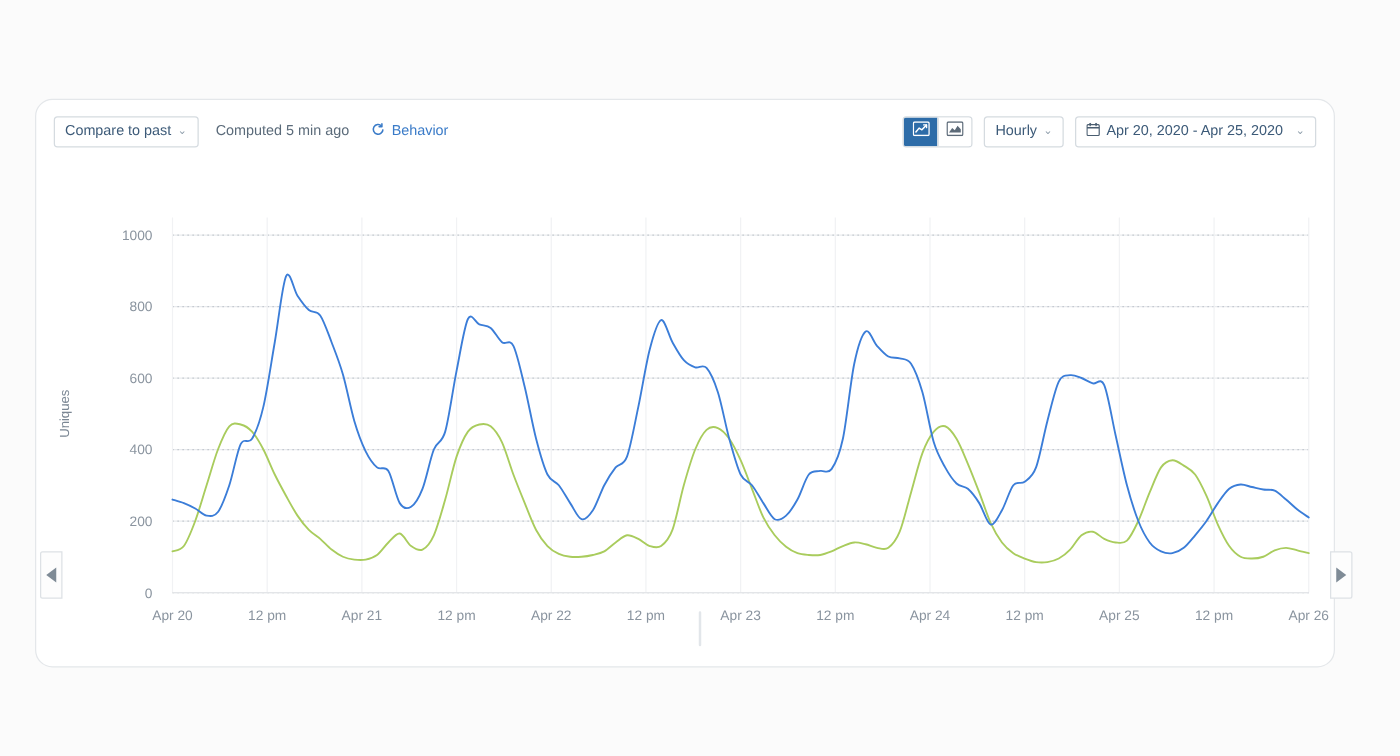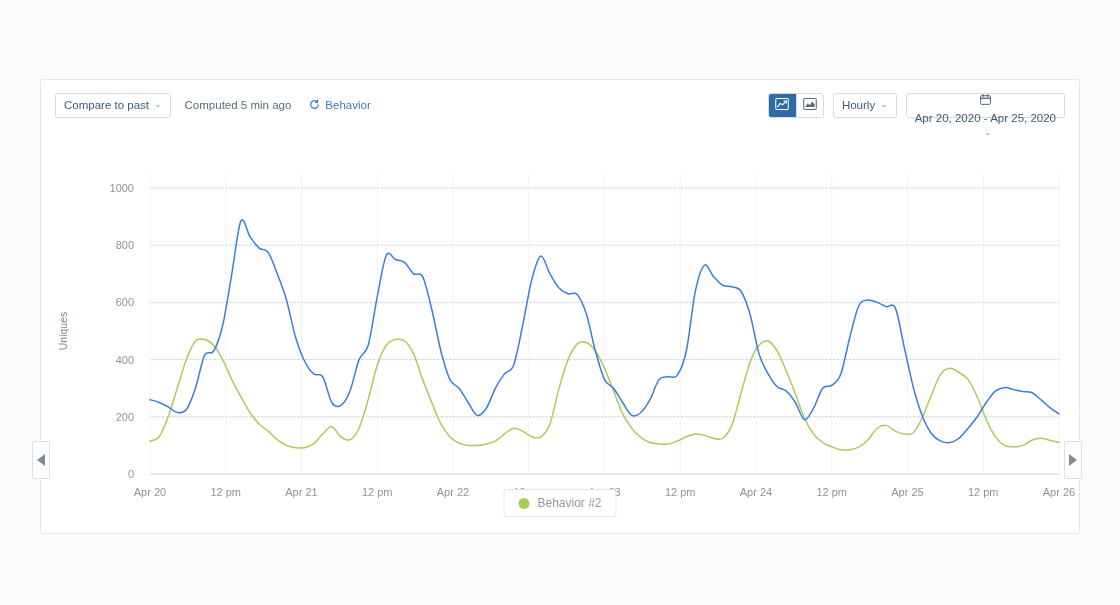--- a/index.html
+++ b/index.html
@@ -6,25 +6,25 @@
   html, body {
     width: 1120px; height: 605px;
     background: #fbfbfb;
     font-family: "Liberation Sans", sans-serif;
     overflow: hidden;
   }
   .page { position: relative; width: 1120px; height: 605px; }
 
   .card {
     position: absolute;
-    left: 40px; top: 79px;
+    left: 28px; top: 79px;
     width: 1040px; height: 455px;
     background: #ffffff;
     border: 1px solid #e4e7ea;
-    border-radius: 3px;
+    border-radius: 14px;
   }
 
   
   .toolbar {
     position: absolute; left: 0; top: 0;
     width: 100%; height: 50px;
     display: flex; align-items: center;
     padding: 0 14px 0 14px;
   }
   .tb-left { display: flex; align-items: center; gap: 0; }
@@ -58,21 +58,21 @@
 
   .toggle-group { display: flex; border: 1px solid #d5dbe0; border-radius: 3px; overflow: hidden; }
   .toggle {
     width: 27px; height: 23px;
     display: flex; align-items: center; justify-content: center;
     background: #fff;
   }
   .toggle.active { background: #2d6ca8; }
   .toggle + .toggle { border-left: 1px solid #d5dbe0; }
 
-  .date-btn { display: inline-flex; align-items: center; gap: 5px; flex-direction: column; }
+  .date-btn { display: inline-flex; align-items: center; gap: 5px; }
   .cal-ico { font-size: 11px; line-height: 1; color: #4a5d70; }
 
   
   .plot-wrap { position: absolute; left: 0; top: 50px; width: 100%; height: 405px; }
   svg.plot { display: block; }
 
   .ylabel {
     font-size: 10.5px; fill: #7b8794;
     font-family: "Liberation Sans", sans-serif;
   }
@@ -237,19 +237,15 @@
   </div>
 
   <div class="nav-arrow nav-left">
     <span class="tri tri-l"></span>
   </div>
   <div class="nav-arrow nav-right">
     <span class="tri tri-r"></span>
   </div>
 
   <div class="legend" id="legend">
-      <div class="legend-item">
-        <span class="dot" style="background: rgb(169, 204, 93);"></span>
-        <span>Behavior #2</span>
-      </div>
     </div>
 
 </div>
 
 </body></html>

